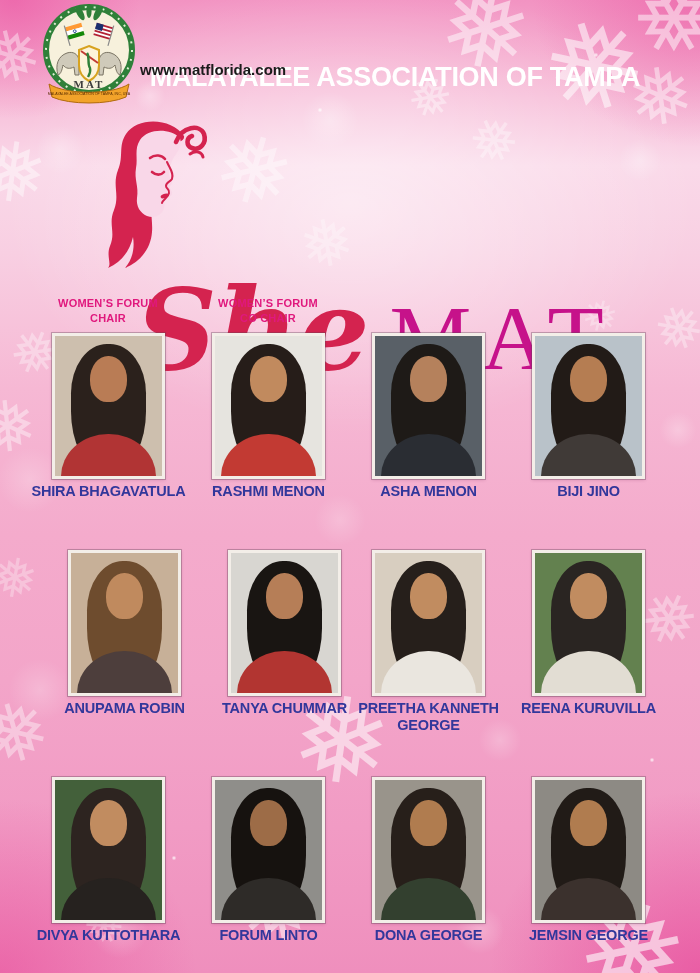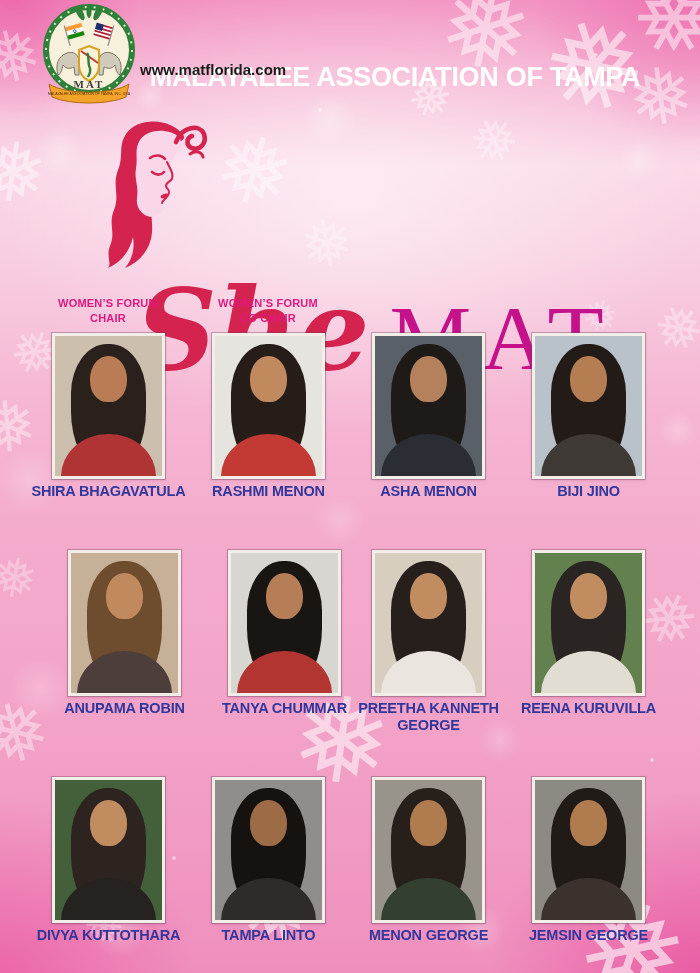--- a/index.html
+++ b/index.html
@@ -224,29 +224,29 @@
         <div class="ph-face"></div>
       </div>
     <div class="mname">DIVYA KUTTOTHARA</div>
   </div>
   <div class="layer card" style="left: 212px; top: 777px; --bg: #8f8e8a; --hair: #16120f; --skin: #9d6c47; --top: #2e2b28;">
     <div class="photo">
         <div class="ph-hair"></div>
         <div class="ph-body"></div>
         <div class="ph-face"></div>
       </div>
-    <div class="mname">TAMPA LINTO</div>
+    <div class="mname">FORUM LINTO</div>
   </div>
   <div class="layer card" style="left: 372px; top: 777px; --bg: #99948b; --hair: #271f1a; --skin: #b07c4f; --top: #33402f;">
     <div class="photo">
         <div class="ph-hair"></div>
         <div class="ph-body"></div>
         <div class="ph-face"></div>
       </div>
-    <div class="mname">MENON GEORGE</div>
+    <div class="mname">DONA GEORGE</div>
   </div>
   <div class="layer card" style="left: 532px; top: 777px; border-radius: 29px; --bg: #8d8a84; --hair: #211b17; --skin: #b07c4f; --top: #3b312d;">
     <div class="photo">
         <div class="ph-hair"></div>
         <div class="ph-body"></div>
         <div class="ph-face"></div>
       </div>
     <div class="mname">JEMSIN GEORGE</div>
   </div>
 

